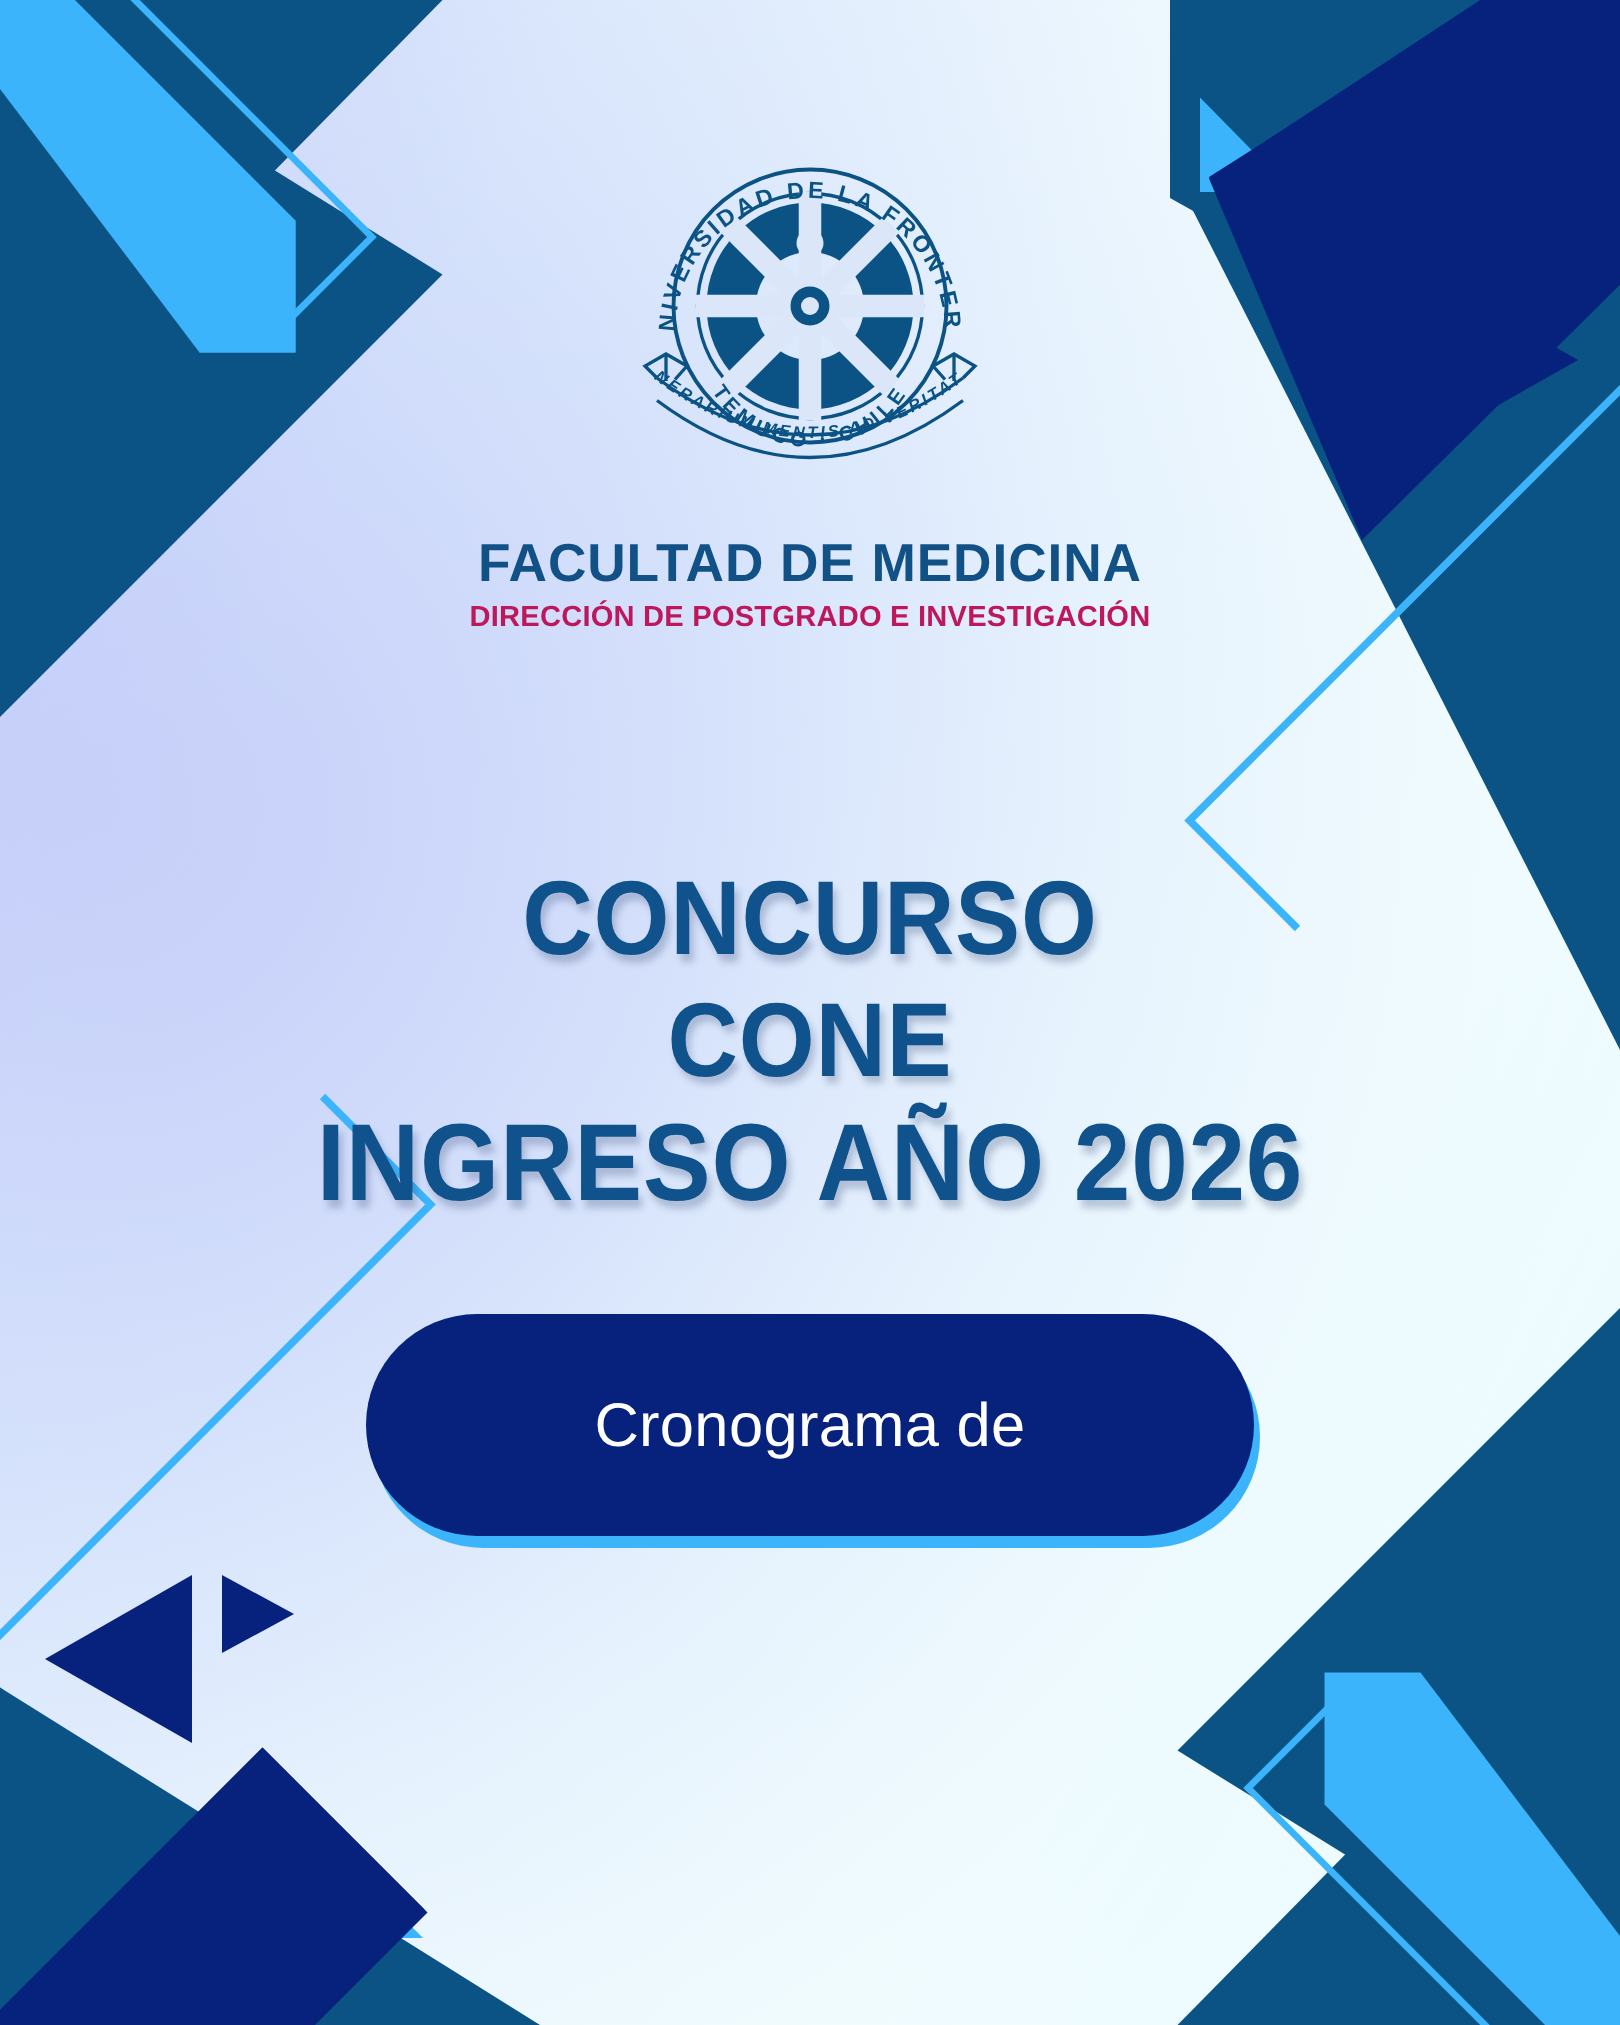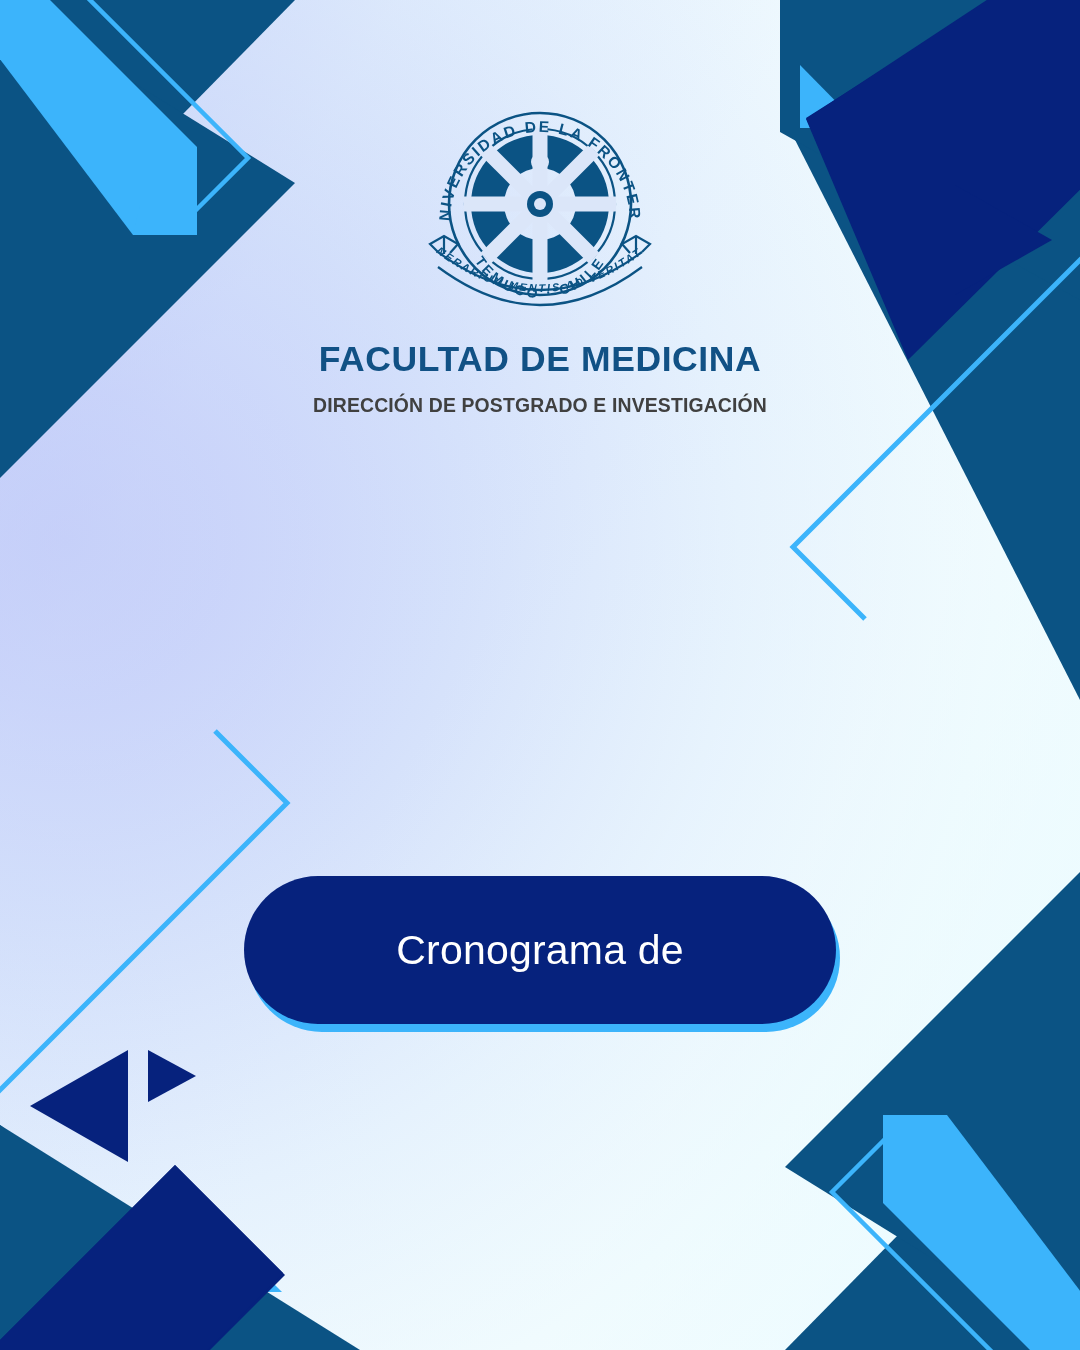--- a/index.html
+++ b/index.html
@@ -28,30 +28,30 @@
   }
   
   .deco { position:absolute; inset:0; width:1080px; height:1350px; }
   
   .header {
     position:absolute; left:0; right:0; top:104px;
     display:flex; flex-direction:column; align-items:center;
   }
   .crest { width:232px; height:210px; display:block; }
   .fac-name {
-    margin-top:28px;
+    margin-top:44px;
     font-size:35.5px; font-weight:bold; letter-spacing:0.6px;
     color:#115185;
     text-align:center;
     line-height:1;
   }
   .fac-sub {
-    margin-top:18px;
+    margin-top:8px;
     font-size:19.4px; font-weight:bold; letter-spacing:0.15px;
-    color:#404040;
+    color:#be185d;
     text-align:center;
     line-height:1;
   }
   
   .title-wrap {
     position:absolute; left:0; right:0; top:572px;
     text-align:center;
   }
   .title-line {
     font-size:70px;
@@ -200,20 +200,25 @@
       </g>
       <text font-size="11" font-style="italic" font-weight="bold" fill="#0b5384" letter-spacing="2.1">
         <textPath href="#arcRib" startOffset="50%" text-anchor="middle">ITINERARIUM MENTIS AD VERITATEM</textPath>
       </text>
     </svg>
 
     <div class="fac-name">FACULTAD DE MEDICINA</div>
     <div class="fac-sub">DIRECCIÓN DE POSTGRADO E INVESTIGACIÓN</div>
   </div>
 
+  <div class="title-wrap">
+    <div class="title-line l1">CONCURSO</div>
+    <div class="title-line l2">CONE</div>
+    <div class="title-line l3">INGRESO AÑO 2026</div>
+  </div>
 
   <div class="pill-area">
     <div class="pill-holder">
       <div class="pill-shadow"></div>
       <div class="pill">
         <span class="pill-text">Cronograma de</span>
       </div>
     </div>
   </div>
 

